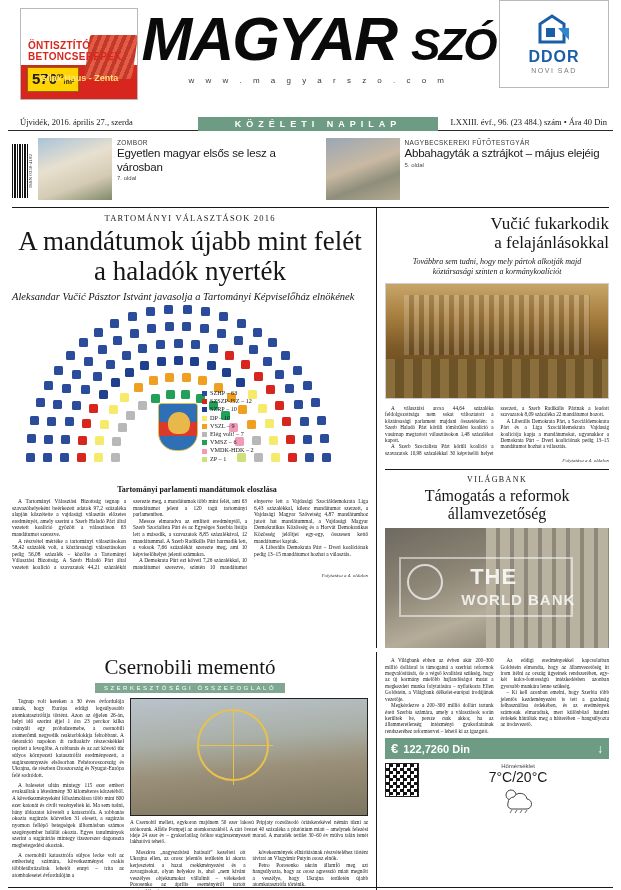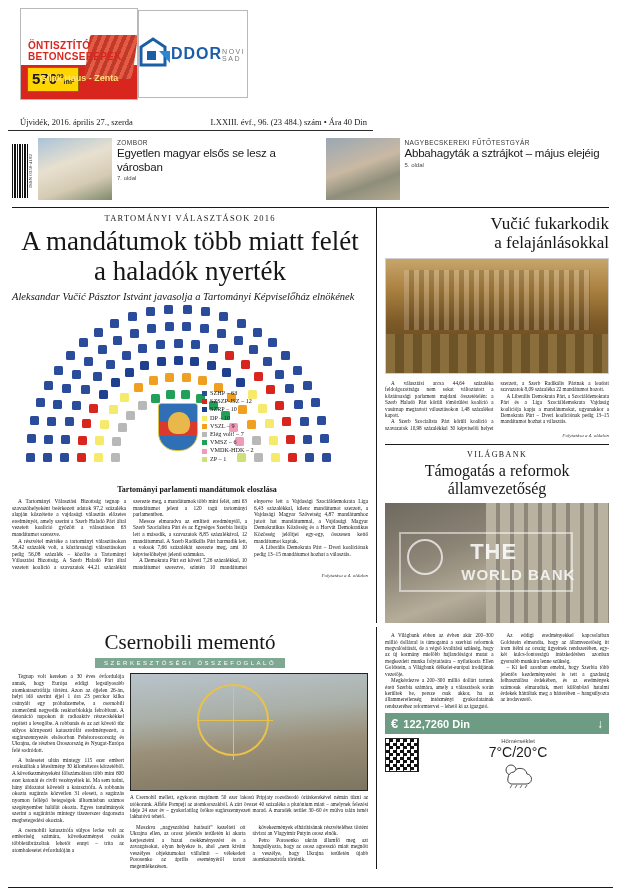--- a/index.html
+++ b/index.html
@@ -45,22 +45,22 @@
   .logo-text {
     font-family:"Liberation Sans", sans-serif; font-weight:bold; font-style:italic;
     font-size:61px; letter-spacing:-2px; line-height:74px; color:#0a0a0a;
   }
   .logo-text .sm { font-size:44px; }
   .logo-url {
     font-family:"Liberation Sans", sans-serif; font-size:8px; letter-spacing:4.5px;
     color:#3a3a3a; margin-top:-6px;
   }
   .ad-ddor {
-    width:110px; height:88px; margin-top:10px; margin-right:4px;
-    border:1px solid #b9b9b9; display:flex; flex-direction:row;
+    width:110px; height:88px; margin-right:4px;
+    border:1px solid #b9b9b9; display:flex; flex-direction:column;
     align-items:center; justify-content:center; background:#fff;
   }
   .ddor-mark { width:32px; height:30px; position:relative; margin-bottom:5px; }
   .ddor-name { font-family:"Liberation Sans",sans-serif; font-weight:bold; font-size:16px;
                letter-spacing:1px; color:#1a5ea8; line-height:16px;}
   .ddor-sub { font-family:"Liberation Sans",sans-serif; font-size:7px; letter-spacing:1.5px;
               color:#7a7a7a; margin-top:2px;}
 
   
   .meta-row { display:flex; align-items:center; height:20px; margin-top:-6px; }
@@ -211,36 +211,46 @@
   <div class="masthead">
 
     <div class="ad-azzurro">
       <div class="azz-tile"></div>
       <div class="azz-l1">ÖNTISZTÍTÓ</div>
       <div class="azz-l2">BETONCSEREPEK</div>
       <div class="azz-price"><span>570</span><sup>00</sup><span class="m">/m²</span></div>
       <div class="azz-foot">Gilax Haus - Zenta</div>
     </div>
 
+    <div class="logo-block">
+      <div class="logo-text">
+        <span>MAGYAR</span>
+        <span class="sm">SZÓ</span>
+      </div>
+      <div class="logo-url">w w w . m a g y a r s z o . c o m</div>
+    </div>
 
     <div class="ad-ddor">
       <div class="ddor-mark">
         <svg width="32" height="30" viewBox="0 0 32 30">
           <path d="M2 28 L2 10 L14 2 L26 10 L26 28 Z" fill="none" stroke="#1a5ea8" stroke-width="3"></path>
           <rect x="8" y="14" width="9" height="9" fill="#1a5ea8"></rect>
           <path d="M20 14 L31 14 L31 26 Z" fill="#2e86d0"></path>
         </svg>
       </div>
       <div class="ddor-name">DDOR</div>
       <div class="ddor-sub">NOVI SAD</div>
     </div>
   </div>
 
   <div class="meta-row">
     <div class="meta-left">Újvidék, 2016. április 27., szerda</div>
+    <div class="greenbar">
+      <span>KÖZÉLETI NAPILAP</span>
+    </div>
     <div class="meta-right">LXXIII. évf., 96. (23 484.) szám • Ára 40 Din</div>
   </div>
 
   <div class="teasers">
 
     <div class="barcode">
       <div class="barcode-bars"></div>
       <div class="barcode-txt">ISSN 0350-4182</div>
     </div>
 
@@ -264,21 +274,21 @@
 
   </div>
 
   <div class="rule"></div>
 
   <div class="main">
 
     <div class="col-left">
       <div class="kicker-c">TARTOMÁNYI VÁLASZTÁSOK 2016</div>
       <div class="lead-head">
-        <div>A mandátumok több miatt felét</div>
+        <div>A mandátumok újabb mint felét</div>
         <div>a haladók nyerték</div>
       </div>
       <div class="lead-sub">Aleksandar Vučić Pásztor Istvánt javasolja a Tartományi Képviselőház elnökének</div>
 
       <div class="chart-wrap">
         <div class="hemi" id="hemi">
             <div class="seat" style="left: 13.5px; top: 145.5px; background: rgb(43, 75, 155);"></div>
             <div class="seat" style="left: 14.667px; top: 126.951px; background: rgb(43, 75, 155);"></div>
             <div class="seat" style="left: 18.1497px; top: 108.694px; background: rgb(43, 75, 155);"></div>
             <div class="seat" style="left: 23.8931px; top: 91.0176px; background: rgb(43, 75, 155);"></div>
@@ -422,20 +432,24 @@
         <p>A Liberális Demokrata Párt – Dveri koalíciónak pedig 13–15 mandátumot hozhat a választás.</p>
       </div>
       <div class="jump">Folytatása a 4. oldalon</div>
     </div>
 
     <div class="col-right">
       <div class="r-head">
         <div>Vučić fukarkodik</div>
         <div>a felajánlásokkal</div>
       </div>
+      <div class="r-sub">
+        <div>Továbbra sem tudni, hogy mely pártok alkotják majd</div>
+        <div>köztársasági szinten a kormánykoalíciót</div>
+      </div>
       <div class="r-photo"></div>
       <div class="body2">
         <p>A választási arcsa 44,64 százaléka feldolgozottsága nem sokat változtatott a köztársasági parlament majdani összetételén: a Szerb Haladó Párt körüli tömörülést koalíció a vasárnap megtartott választásokon 1,48 százalékot kapott.</p>
         <p>A Szerb Szocialista Párt körüli koalíció a szavazatok 10,98 százalékkal 30 képviselői helyet szerzett, a Szerb Radikális Pártnak a leadott szavazatok 8,09 százaléka 22 mandátumot hozott.</p>
         <p>A Liberális Demokrata Párt, a Szociáldemokrata Párt és a Liga Szociáldemokrata Vajdaság koalíciója kapja a mandátumokat, ugyanakkor a Demokrata Párt – Dveri koalíciónak pedig 13–15 mandátumot hozhat a választás.</p>
       </div>
       <div class="jump">Folytatása a 4. oldalon</div>
 
       <div class="hrule"></div>
       <div class="wb-kicker">VILÁGBANK</div>

